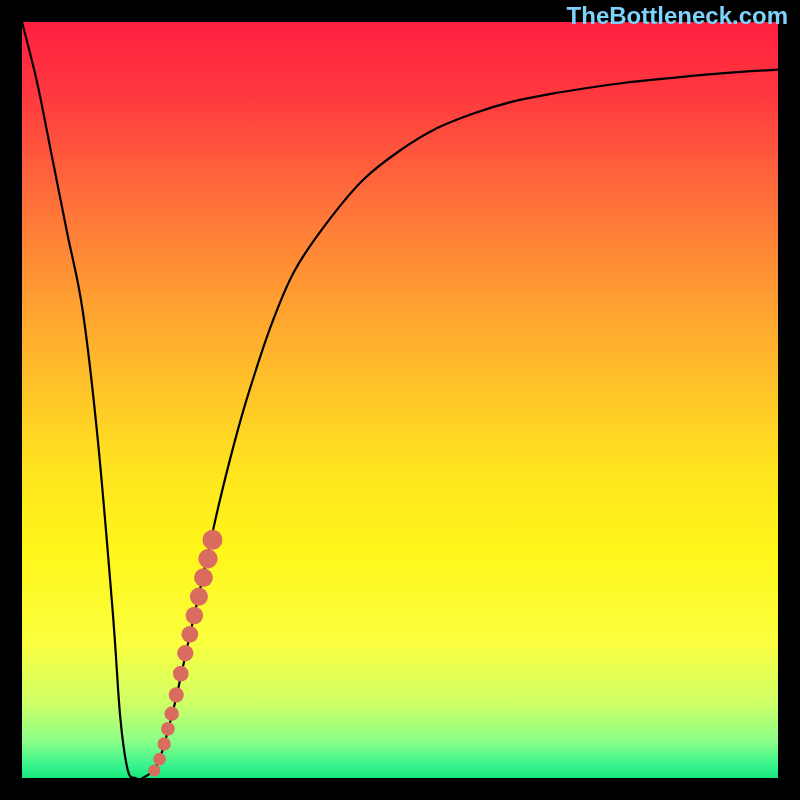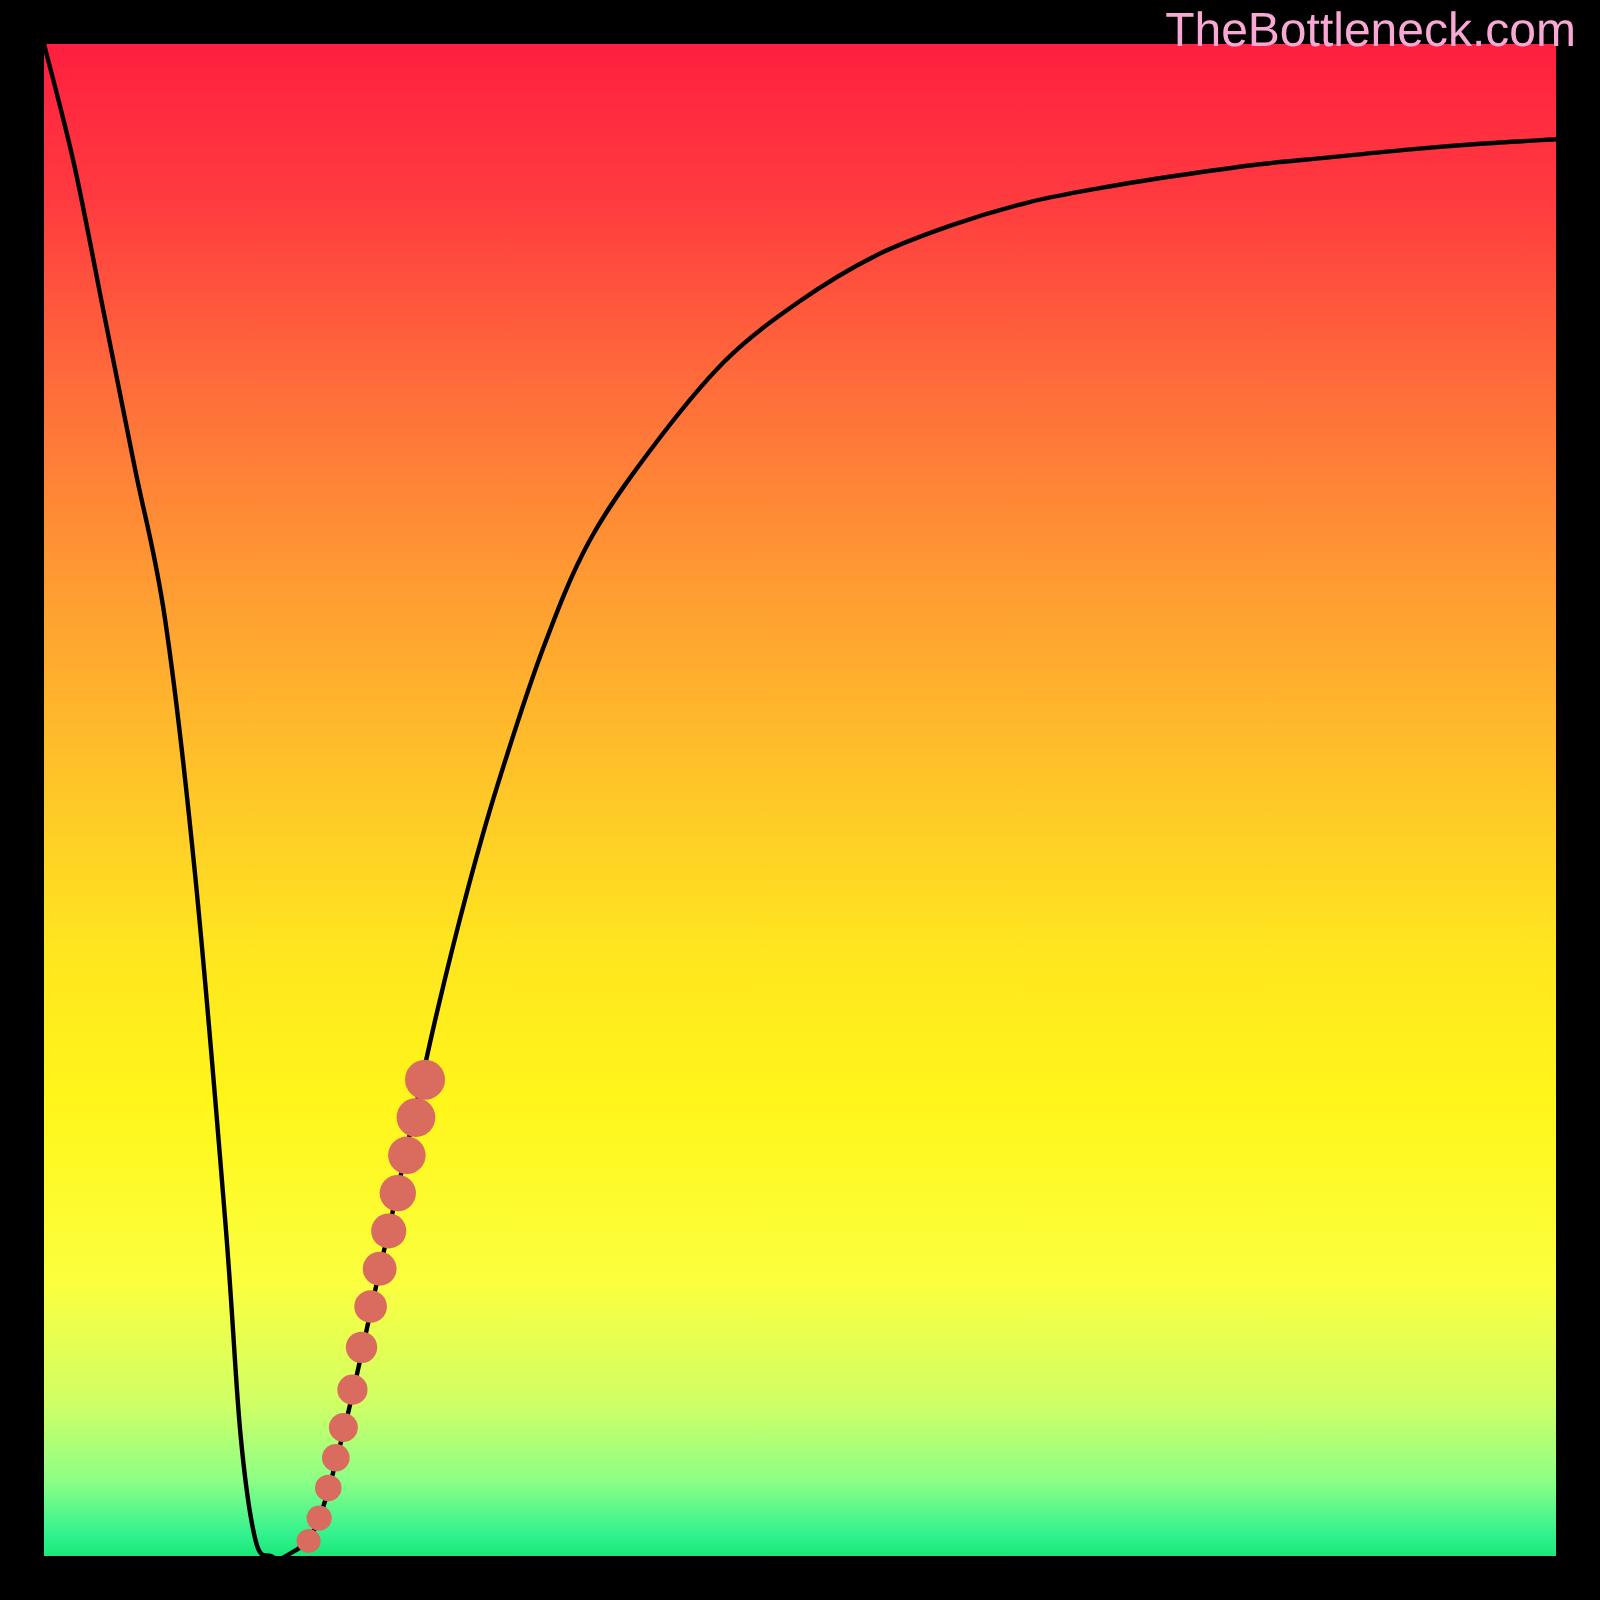--- a/index.html
+++ b/index.html
@@ -8,23 +8,23 @@
     height: 800px;
     background: #000;
     position: relative;
     overflow: hidden;
     font-family: Arial, Helvetica, sans-serif;
   }
   .watermark {
     position: absolute;
     top: 2px;
     right: 12px;
-    color: #f9a8d4;
+    color: #7dd3fc;
     font-size: 24px;
-    font-weight: 400;
+    font-weight: 700;
     z-index: 10;
   }
   .plot {
     position: absolute;
     left: 22px;
     top: 22px;
     width: 756px;
     height: 756px;
   }
   .gradient-bg {

